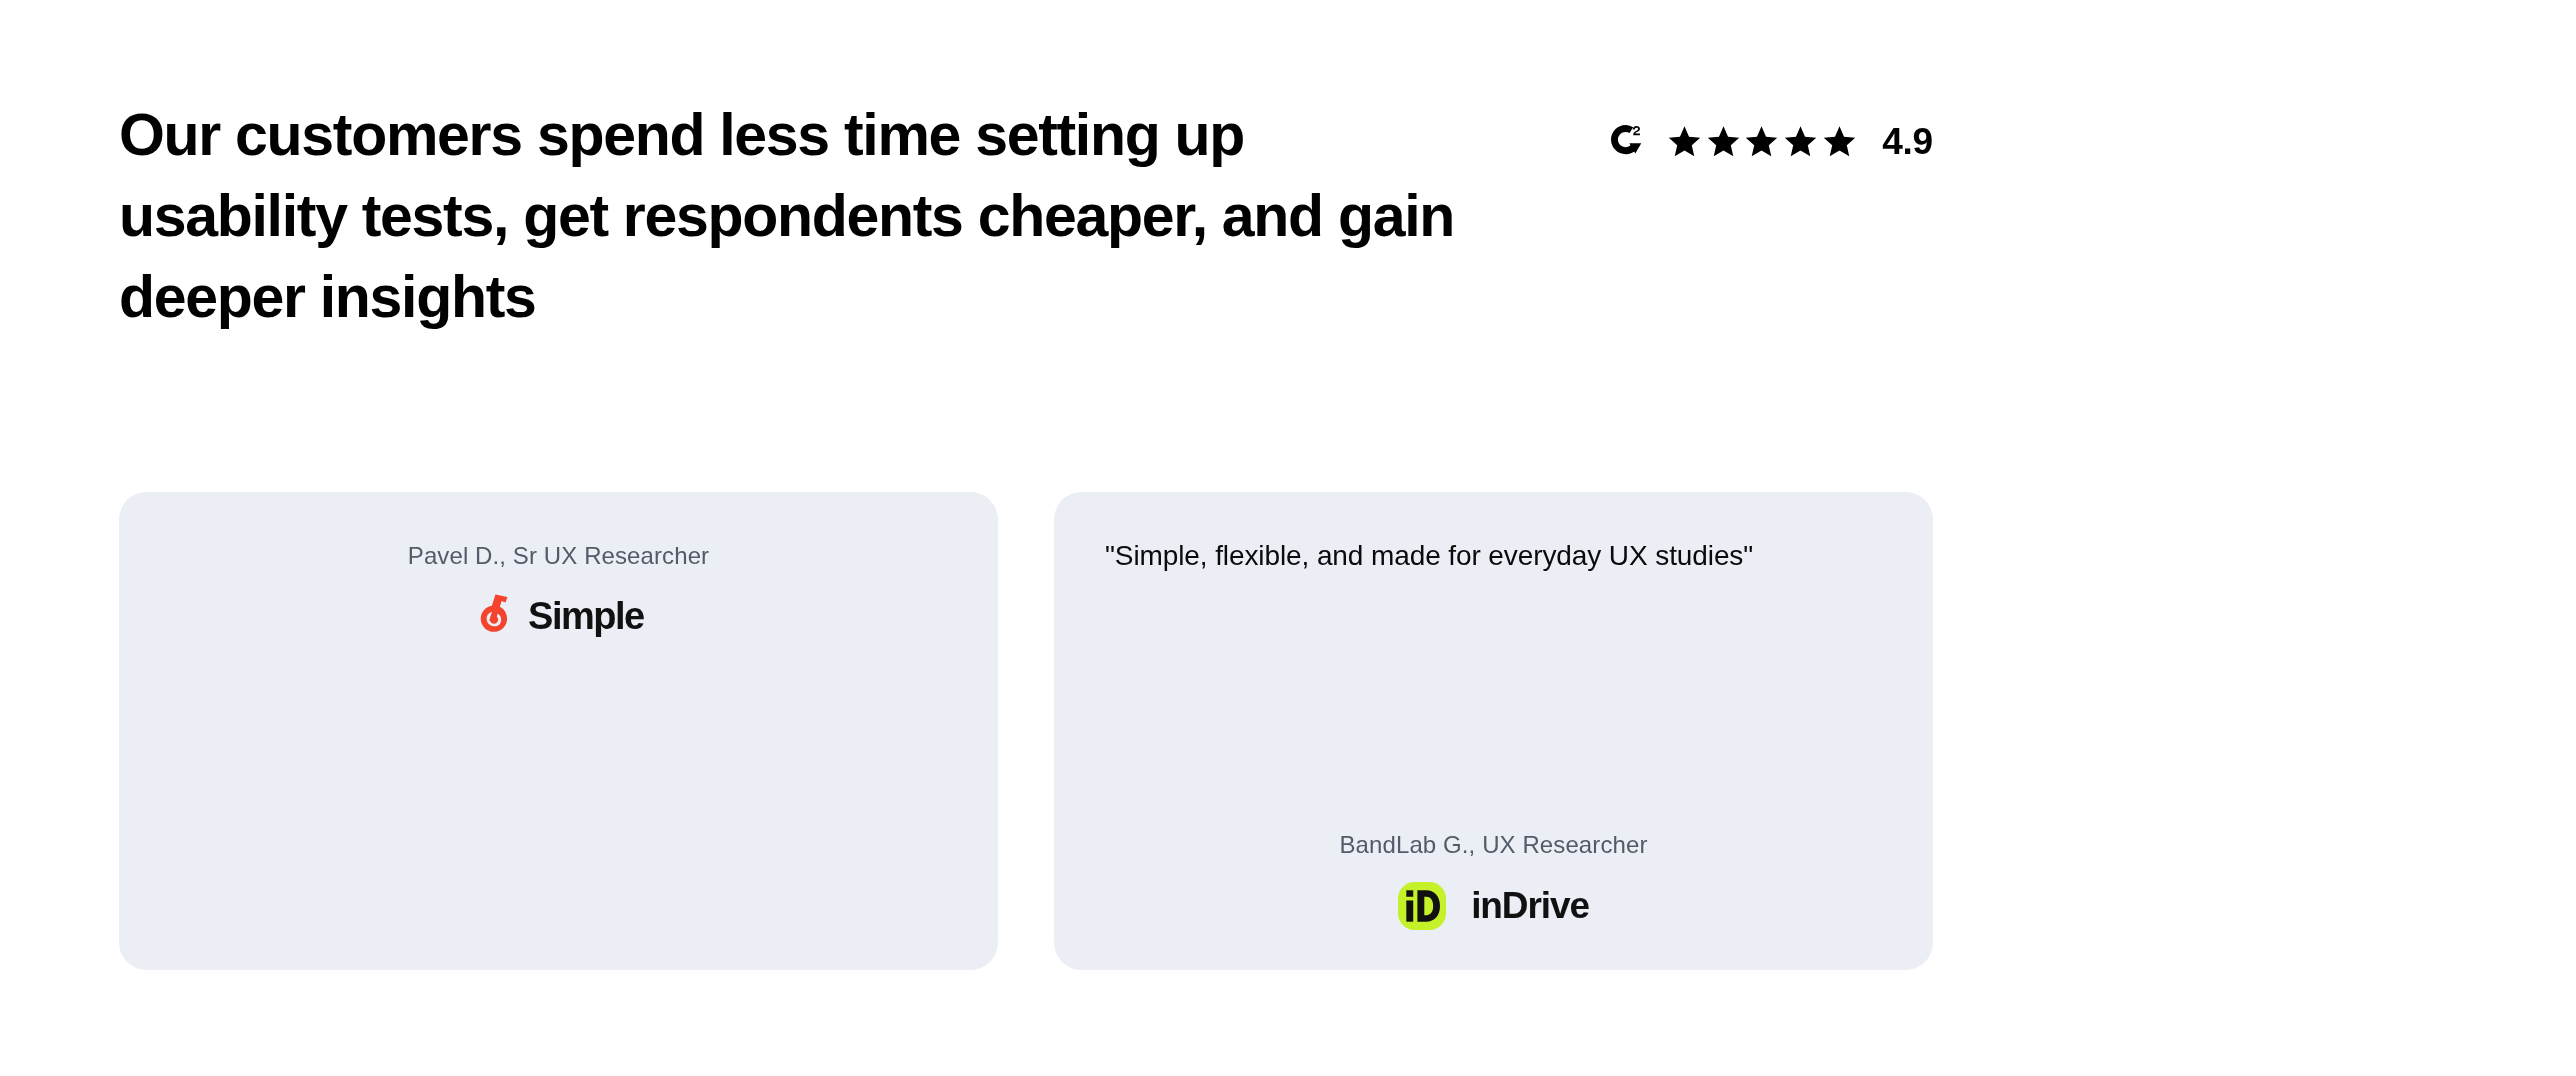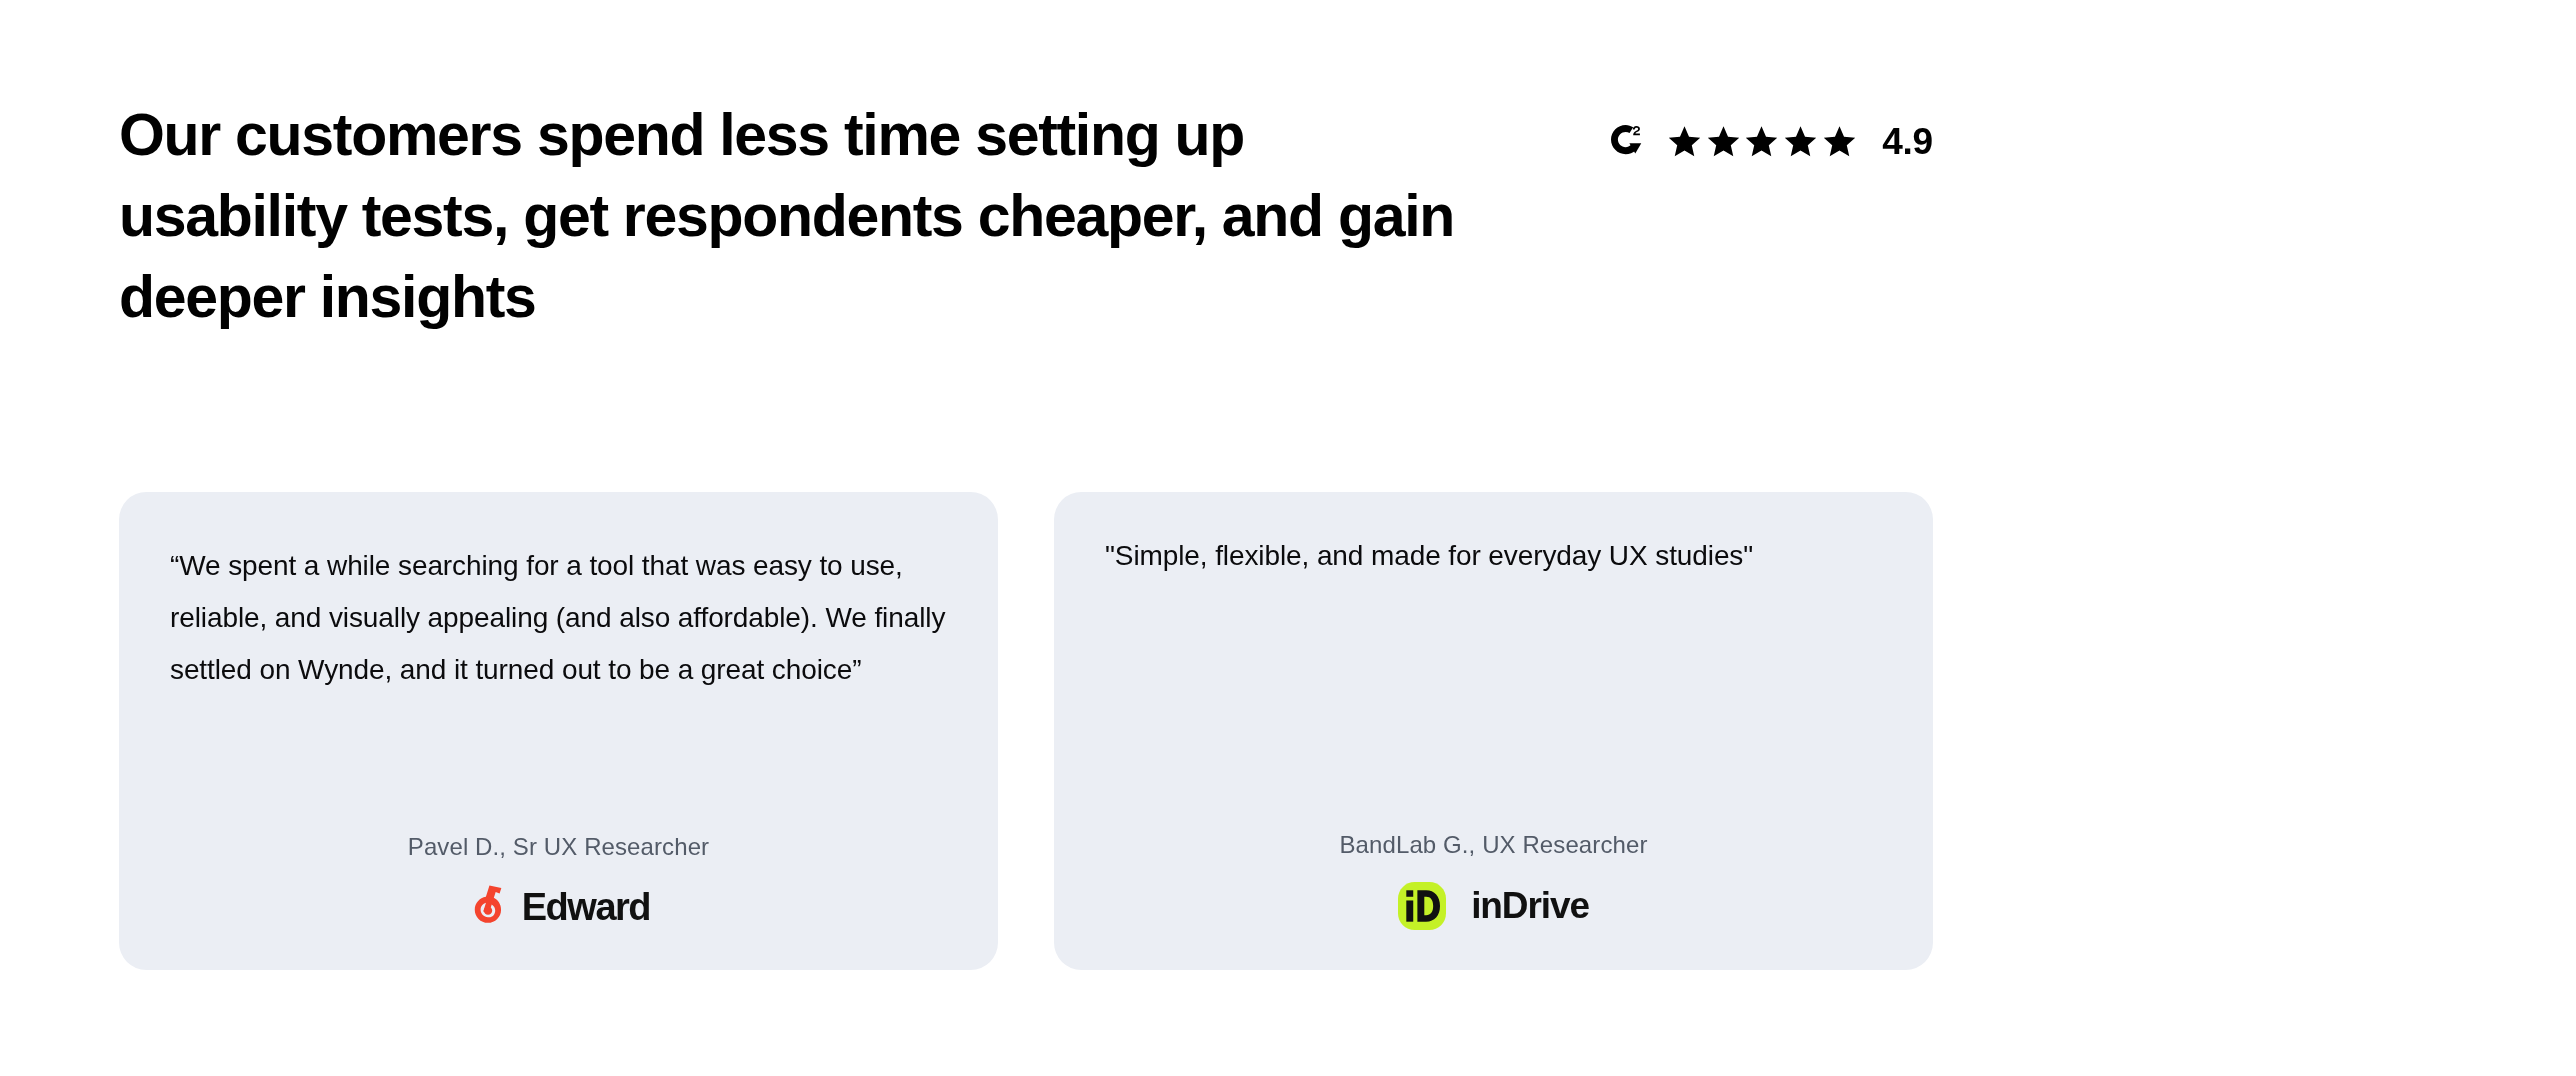--- a/index.html
+++ b/index.html
@@ -193,31 +193,30 @@
           </svg>
       </div>
 
       <span class="rating-value">4.9</span>
     </div>
   </div>
 
   <div class="cards">
 
     <div class="card card--first">
-      <p class="quote">“We spent a while searching for a tool that was easy to use, reliable, and visually appealing (and also affordable). We finally settled on Wynde, and it turned out to be a great choice”</p>
 
       <div class="card-footer">
         <span class="attribution">Pavel D., Sr UX Researcher</span>
 
         <div class="logo-bandlab">
           <svg class="mark" viewBox="0 0 46 50" aria-hidden="true">
             <path fill="#F4442E" d="M24.6 1.5l-3.9 12.2c-6.9 1.1-12.2 7-12.2 14.2 0 7.9 6.4 14.4 14.4 14.4s14.4-6.4 14.4-14.4c0-5.6-3.2-10.5-7.9-12.9l2-6.3 4.3 1.4 1.9-5.9-13-2.7zm-1.7 34.6c-4.4 0-8-3.6-8-8 0-3.7 2.5-6.8 5.9-7.7l-3 9.4 6.2 2 3.1-9.6c2.3 1.4 3.8 3.9 3.8 6.8-.1 4.4-3.6 7.9-8 7.1z"></path>
             <circle fill="#F4442E" cx="23" cy="29" r="4.6"></circle>
           </svg>
-          <span class="wordmark">Edward</span>
+          <span class="wordmark">Simple</span>
         </div>
       </div>
     </div>
 
     <div class="card card--second">
       <p class="quote">"Simple, flexible, and made for everyday UX studies"</p>
 
       <div class="card-footer">
         <span class="attribution">BandLab G., UX Researcher</span>
 

